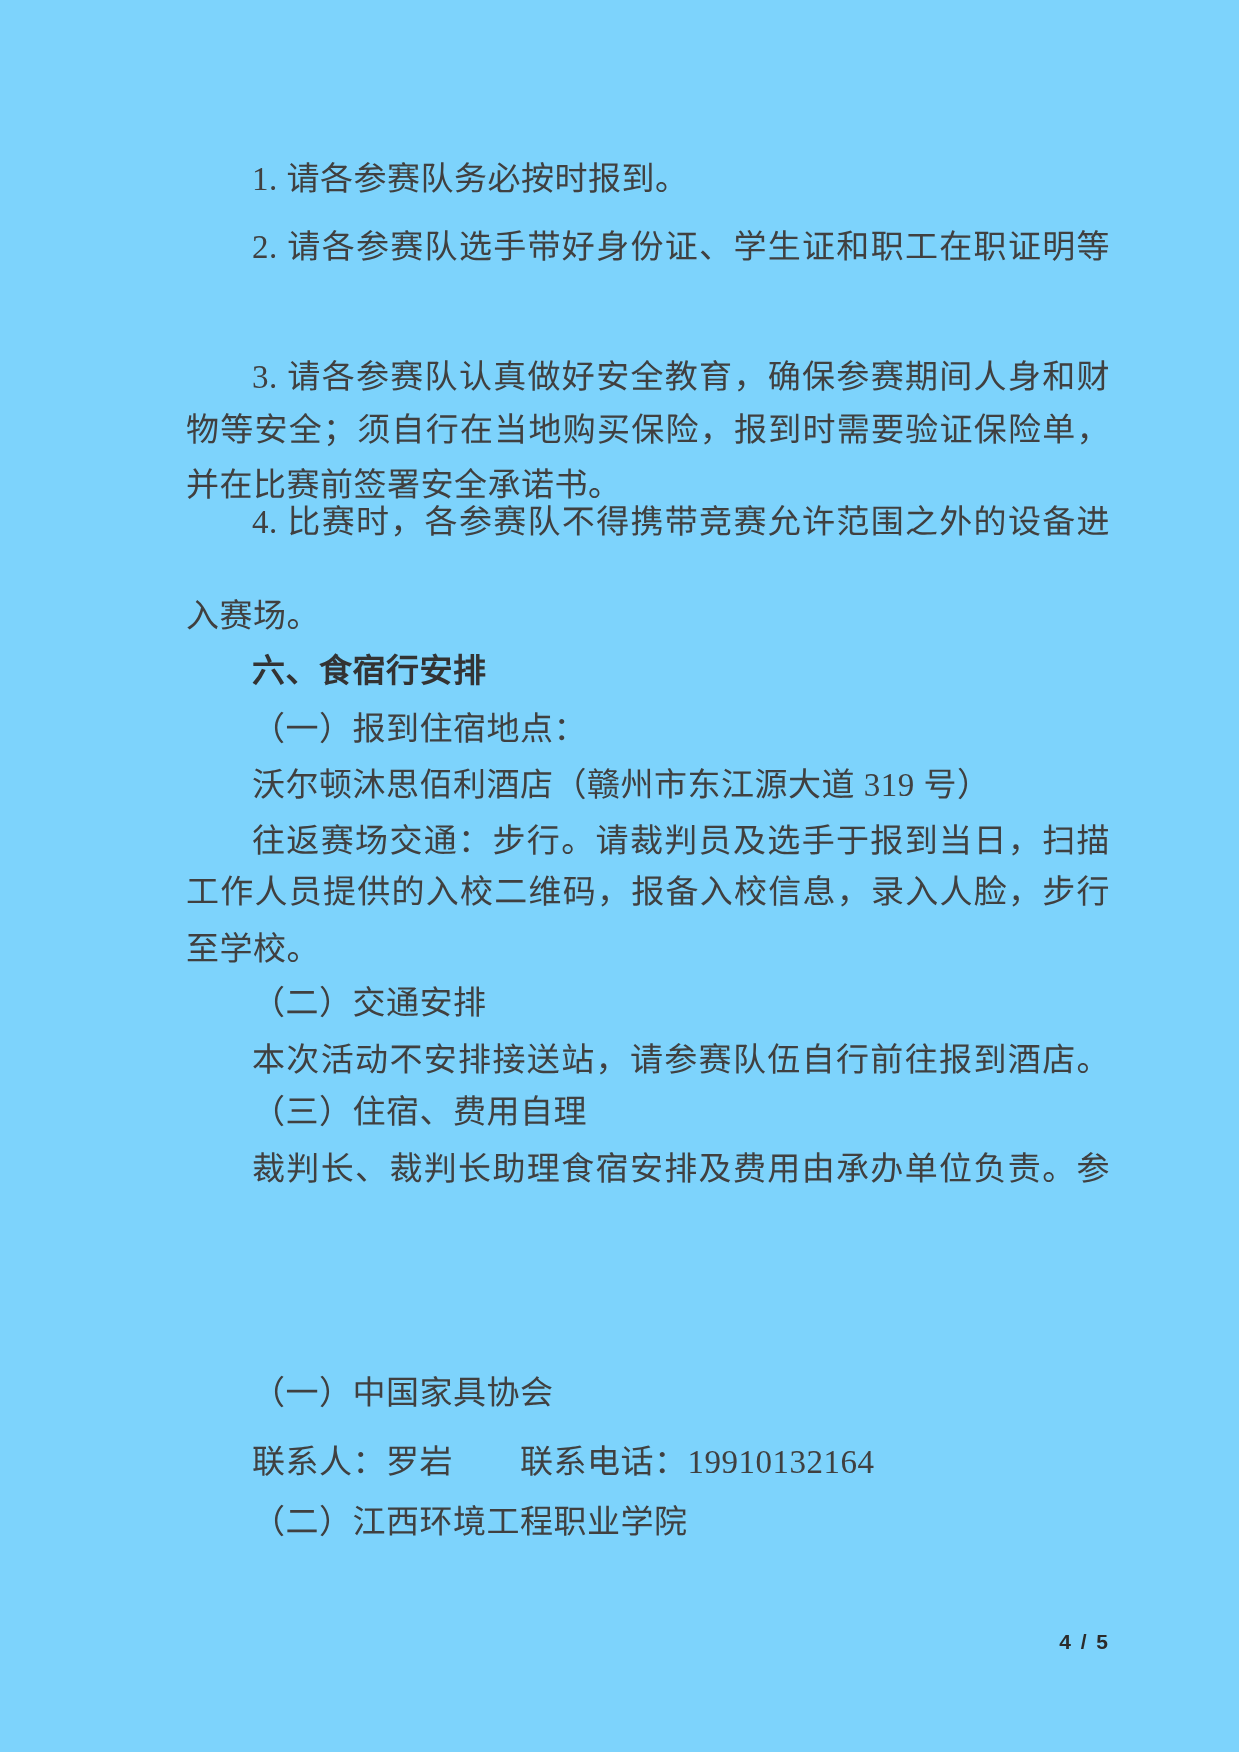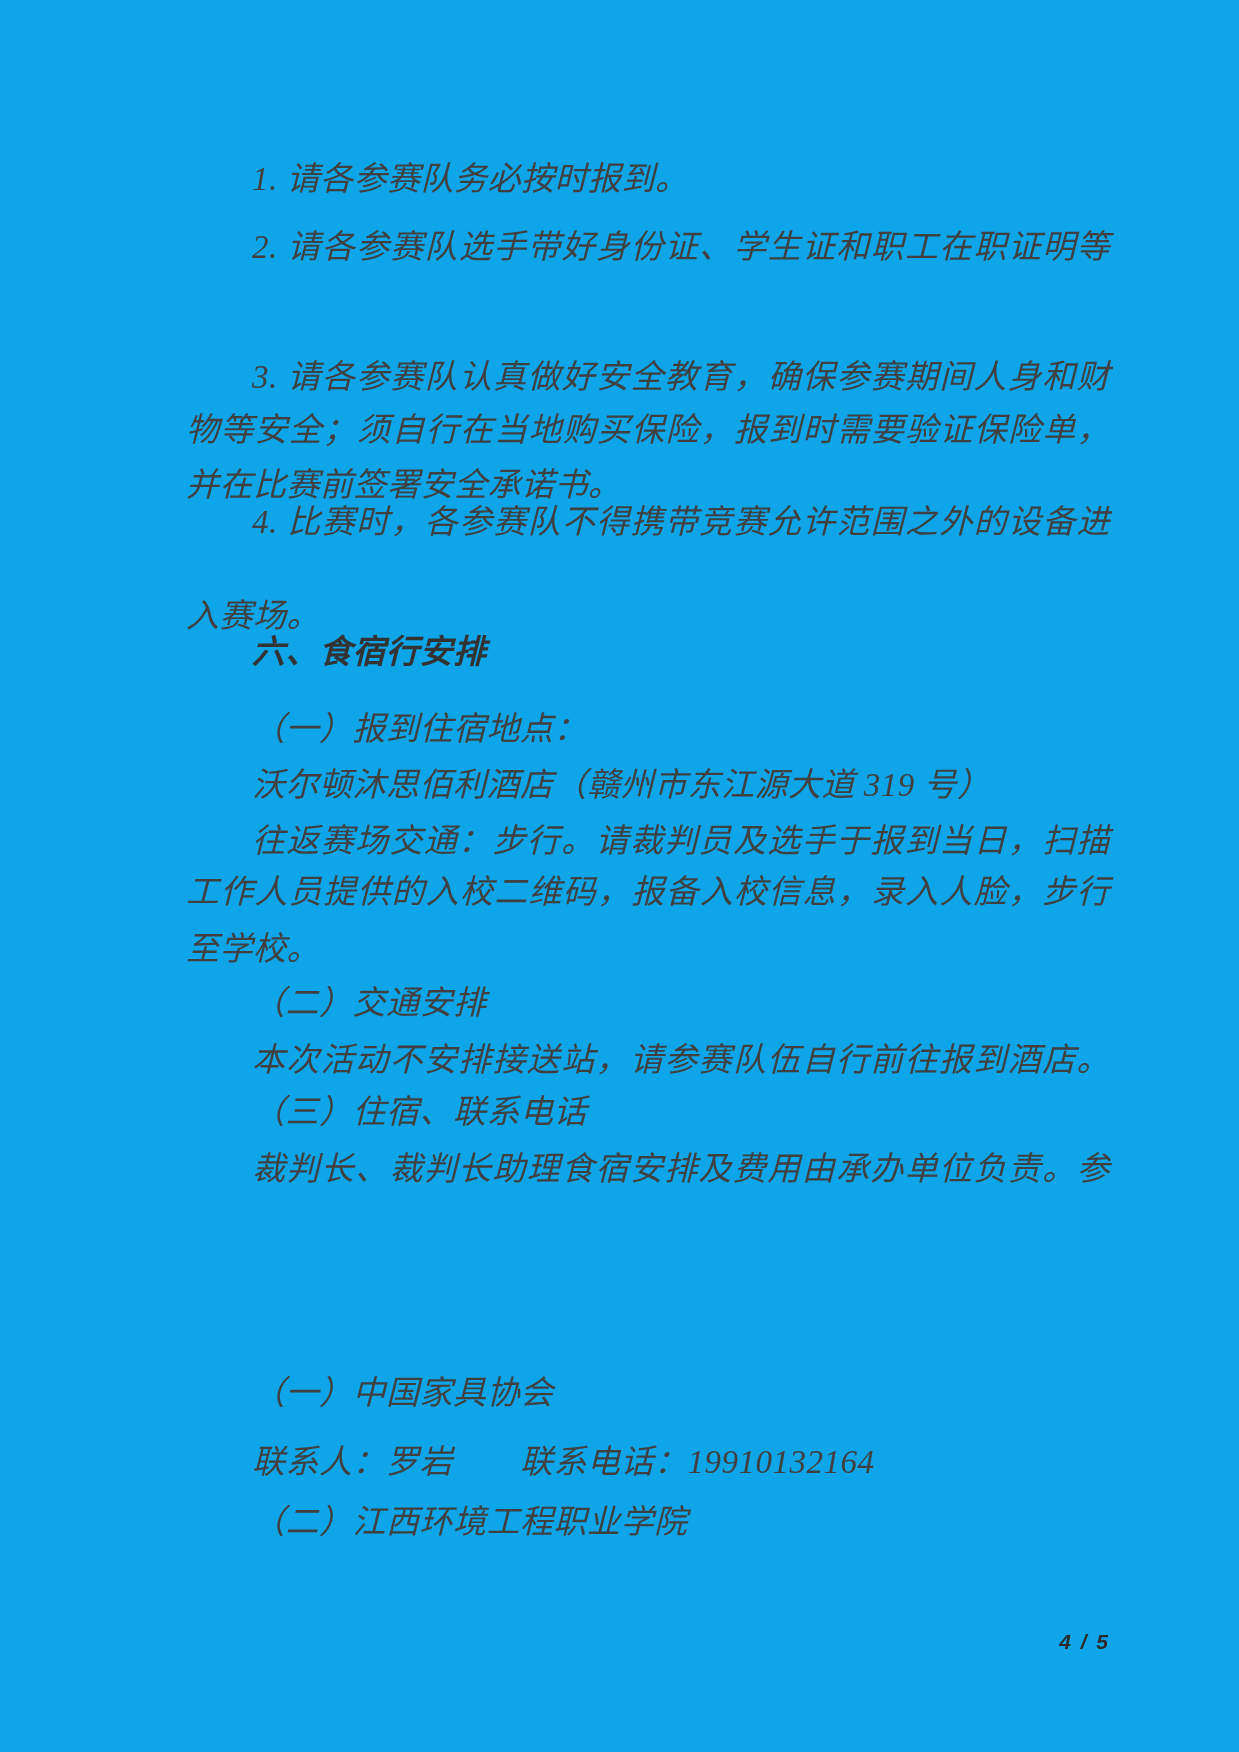--- a/index.html
+++ b/index.html
@@ -4,25 +4,24 @@
 <style>
   html, body {
     margin: 0;
     padding: 0;
     background: #ffffff;
   }
   .page {
     position: relative;
     width: 1239px;
     height: 1752px;
-    background: #0ea5e9;
+    background: #7dd3fc;
     overflow: hidden;
     font-family: "Liberation Serif", "DejaVu Serif", serif;
     color: #404040;
-    font-style: italic;
   }
   .line {
     position: absolute;
     left: 186px;
     width: 924px;
     font-size: 33px;
     line-height: 44px;
     white-space: pre-wrap;
     text-align: left;
     letter-spacing: 0.5px;
@@ -55,30 +54,30 @@
 <div class="page">
 
   <div class="line indent" style="top:157px">1. 请各参赛队务必按时报到。</div>
   <div class="line indent fill" style="top:225px">2. 请各参赛队选手带好身份证、学生证和职工在职证明等</div>
   <div class="line indent fill" style="top:355px">3. 请各参赛队认真做好安全教育，确保参赛期间人身和财</div>
   <div class="line fill" style="top:408px">物等安全；须自行在当地购买保险，报到时需要验证保险单，</div>
   <div class="line" style="top:463px">并在比赛前签署安全承诺书。</div>
   <div class="line indent fill" style="top:500px">4. 比赛时，各参赛队不得携带竞赛允许范围之外的设备进</div>
   <div class="line" style="top:594px">入赛场。</div>
 
-  <div class="line indent heading" style="top:630px">六、食宿行安排</div>
+  <div class="line indent heading" style="top:649px">六、食宿行安排</div>
 
   <div class="line indent" style="top:707px">（一）报到住宿地点：</div>
   <div class="line indent" style="top:763px">沃尔顿沐思佰利酒店（赣州市东江源大道 319 号）</div>
   <div class="line indent fill" style="top:819px">往返赛场交通：步行。请裁判员及选手于报到当日，扫描</div>
   <div class="line fill" style="top:870px">工作人员提供的入校二维码，报备入校信息，录入人脸，步行</div>
   <div class="line" style="top:927px">至学校。</div>
   <div class="line indent" style="top:981px">（二）交通安排</div>
   <div class="line indent fill" style="top:1038px">本次活动不安排接送站，请参赛队伍自行前往报到酒店。</div>
-  <div class="line indent" style="top:1090px">（三）住宿、联系电话</div>
+  <div class="line indent" style="top:1090px">（三）住宿、费用自理</div>
   <div class="line indent fill" style="top:1147px">裁判长、裁判长助理食宿安排及费用由承办单位负责。参</div>
 
 
   <div class="line indent" style="top:1371px">（一）中国家具协会</div>
   <div class="line indent" style="top:1440px">联系人：罗岩　　联系电话：19910132164</div>
   <div class="line indent" style="top:1500px">（二）江西环境工程职业学院</div>
 
   <div class="footer">4 / 5</div>
 
 </div>

